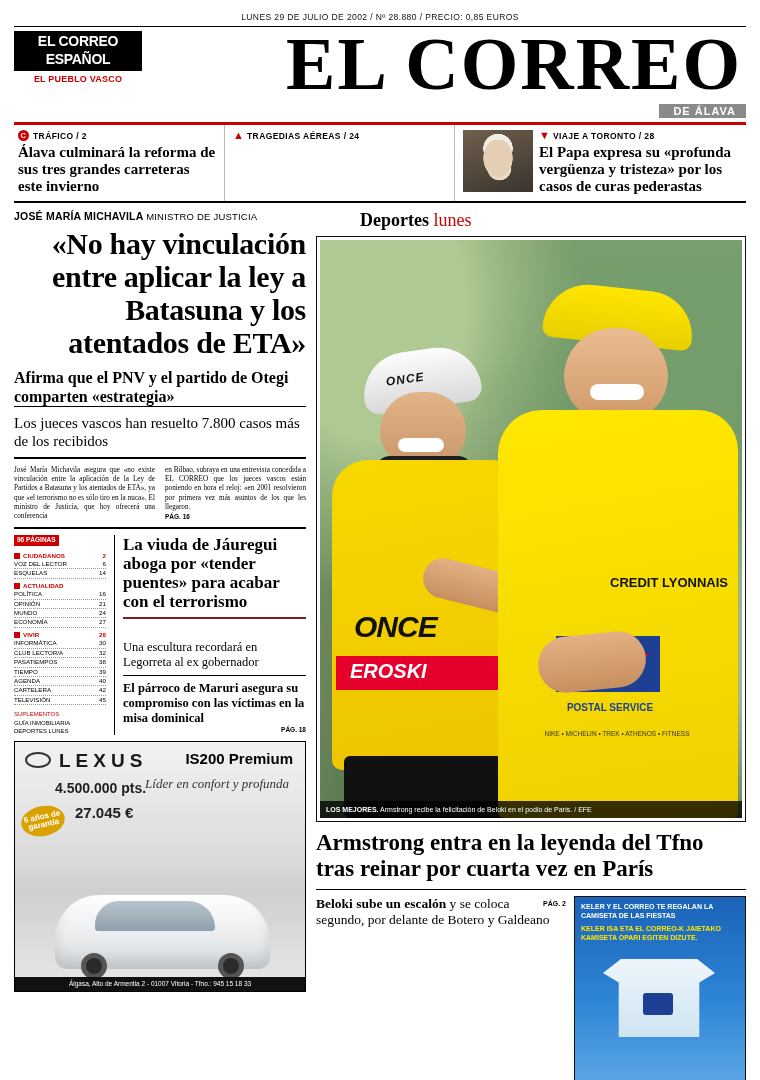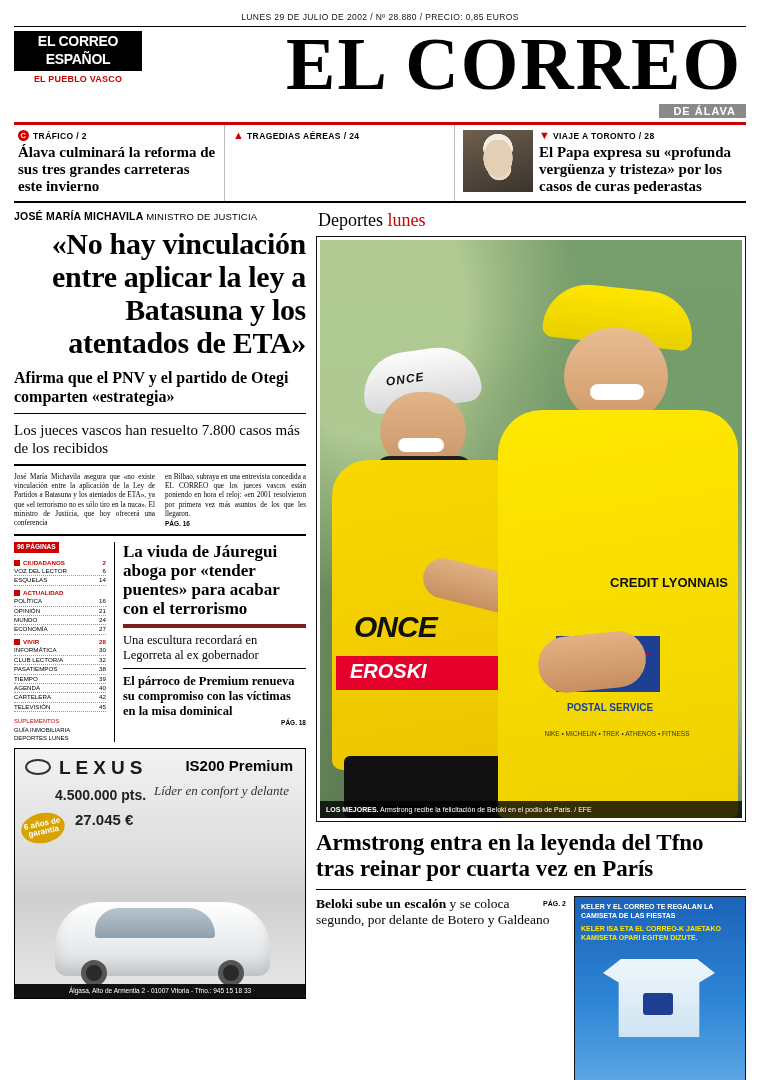--- a/index.html
+++ b/index.html
@@ -103,21 +103,21 @@
     font-family:"Liberation Sans", sans-serif; font-size:10.5px; font-weight:bold;
     letter-spacing:.2px; margin-bottom:5px;
   }
   .byline span.role { font-weight:normal; font-size:9.5px; }
   h1.lead {
     font-family:"Liberation Serif", serif; font-weight:bold;
     font-size:30px; line-height:33px; margin:0 0 9px 0; letter-spacing:-.3px;text-align:right;
   }
   .sub1 {
     font-size:16px; line-height:19px; font-weight:bold; margin:0 0 7px 0;
-    border-bottom:1px solid #000; padding-bottom:7px;
+    border-bottom:1px solid #000; 
   }
   .sub2 {
     font-size:15px; line-height:18px; margin:0 0 7px 0;
     border-bottom:2px solid #000; padding-bottom:7px;
   }
   .two-col-text {
     column-count:2; column-gap:10px; font-size:7.2px; line-height:9.2px;
     text-align:justify; border-bottom:2px solid #000; padding-bottom:6px;
   }
   .two-col-text p { margin:0; }
@@ -129,21 +129,21 @@
   .index .hdr { background:#c00; color:#fff; font-weight:bold; font-size:6.5px; padding:1px 3px; display:inline-block; margin-bottom:3px;}
   .index .sect { color:#c00; font-weight:bold; display:flex; align-items:center; gap:3px; margin-top:3px;}
   .index .sect i { width:6px;height:6px;background:#c00;display:inline-block;font-style:normal;}
   .index .row { display:flex; justify-content:space-between; border-bottom:1px dotted #999; }
   .index .supl { margin-top:5px; font-weight:bold; color:#c00; font-size:6px;}
   .index .supl div { color:#000; font-weight:normal; }
   .secondary { flex:1; border-left:1px solid #000; padding-left:8px; }
   .secondary h2 {
     margin:0 0 6px 0; font-size:17px; line-height:19px; font-weight:bold;
   }
-  .secondary .s2 { font-size:12.5px; line-height:15px; margin:0 0 5px 0; border-top:4px solid #7f1d1d; padding-top:5px;}
+  .secondary .s2 { font-size:12.5px; line-height:15px; margin:0 0 5px 0; border-top:2px solid #7f1d1d; padding-top:21px;}
   .secondary .s3 { font-size:12.5px; line-height:15px; margin:0; border-top:1px solid #000; padding-top:5px; font-weight:bold;}
   .secondary .pag { font-family:"Liberation Sans", sans-serif; font-size:6.5px; font-weight:bold; float:right;}
 
   
   .advert {
     margin-top:6px; border:1px solid #000; height:251px; position:relative; overflow:hidden;
     background:linear-gradient(#f2f2f2,#dcdcdc 45%,#cfcfcf 60%,#e8e8e8);
   }
   .advert .lex {
     position:absolute; left:14px; top:8px; font-family:"Liberation Sans", sans-serif;
@@ -172,21 +172,21 @@
   .advert .wheel.w1 { left:26px; } .advert .wheel.w2 { right:26px; }
   .advert .adfoot {
     position:absolute; bottom:0; left:0; right:0; height:14px; background:#111; color:#fff;
     font-family:"Liberation Sans", sans-serif; font-size:6.5px; text-align:center; line-height:14px;
   }
 
   
   .deportes {
     font-family:"Liberation Serif", serif; font-size:18px; margin:0 0 5px 2px;
   }
-  .deportes b { font-weight:normal; }
+  .deportes b { font-weight:bold;margin-left:42px; }
   .deportes span { color:#c00; }
   .photo-frame { border:1px solid #111; padding:3px; }
   .photo {
     position:relative; width:100%; height:578px; overflow:hidden;
     background:linear-gradient(180deg,#6f8f5d 0%,#4e7b4a 28%,#7fa06a 55%,#9bb07c 80%,#6d8a5c 100%);
   }
   .blur-bg:before{
     content:""; position:absolute; inset:0;
     background:
       radial-gradient(ellipse at 12% 12%, rgba(180,205,150,.95) 0 18%, rgba(180,205,150,0) 40%),
@@ -453,32 +453,32 @@
             <div id="supl-rows">
                 <div>GUÍA INMOBILIARIA</div>
                 <div>DEPORTES LUNES</div>
               </div>
           </div>
         </div>
 
         <div class="secondary">
           <h2>La viuda de Jáuregui aboga por «tender puentes» para acabar con el terrorismo</h2>
           <p class="s2">Una escultura recordará en Legorreta al ex gobernador</p>
-          <p class="s3">El párroco de Premium renueva su compromiso con las víctimas en la misa dominical</p>
+          <p class="s3">El párroco de Maruri asegura su compromiso con las víctimas en la misa dominical</p>
           <div class="pag">PÁG. 18</div>
         </div>
       </div>
 
       <div class="advert">
         <div style="position:absolute;left:10px;top:10px;width:26px;height:16px;border:2px solid #333;border-radius:50%"></div>
         <div class="lex" style="left:44px">LEXUS</div>
         <div class="is200">IS200 Premium</div>
         <div class="price1">4.500.000 pts.</div>
         <div class="price2">27.045 €</div>
-        <div class="slogan">Líder en confort y delante</div>
+        <div class="slogan">Líder en confort y profunda</div>
         <div class="badge">6 años de garantía</div>
         <div class="car">
           <div class="wheel w1"></div>
           <div class="wheel w2"></div>
         </div>
         <div class="adfoot">Álgasa, Alto de Armentia 2 - 01007 Vitoria - Tfno.: 945 15 18 33</div>
       </div>
     </div>
 
     <div class="col-right">

